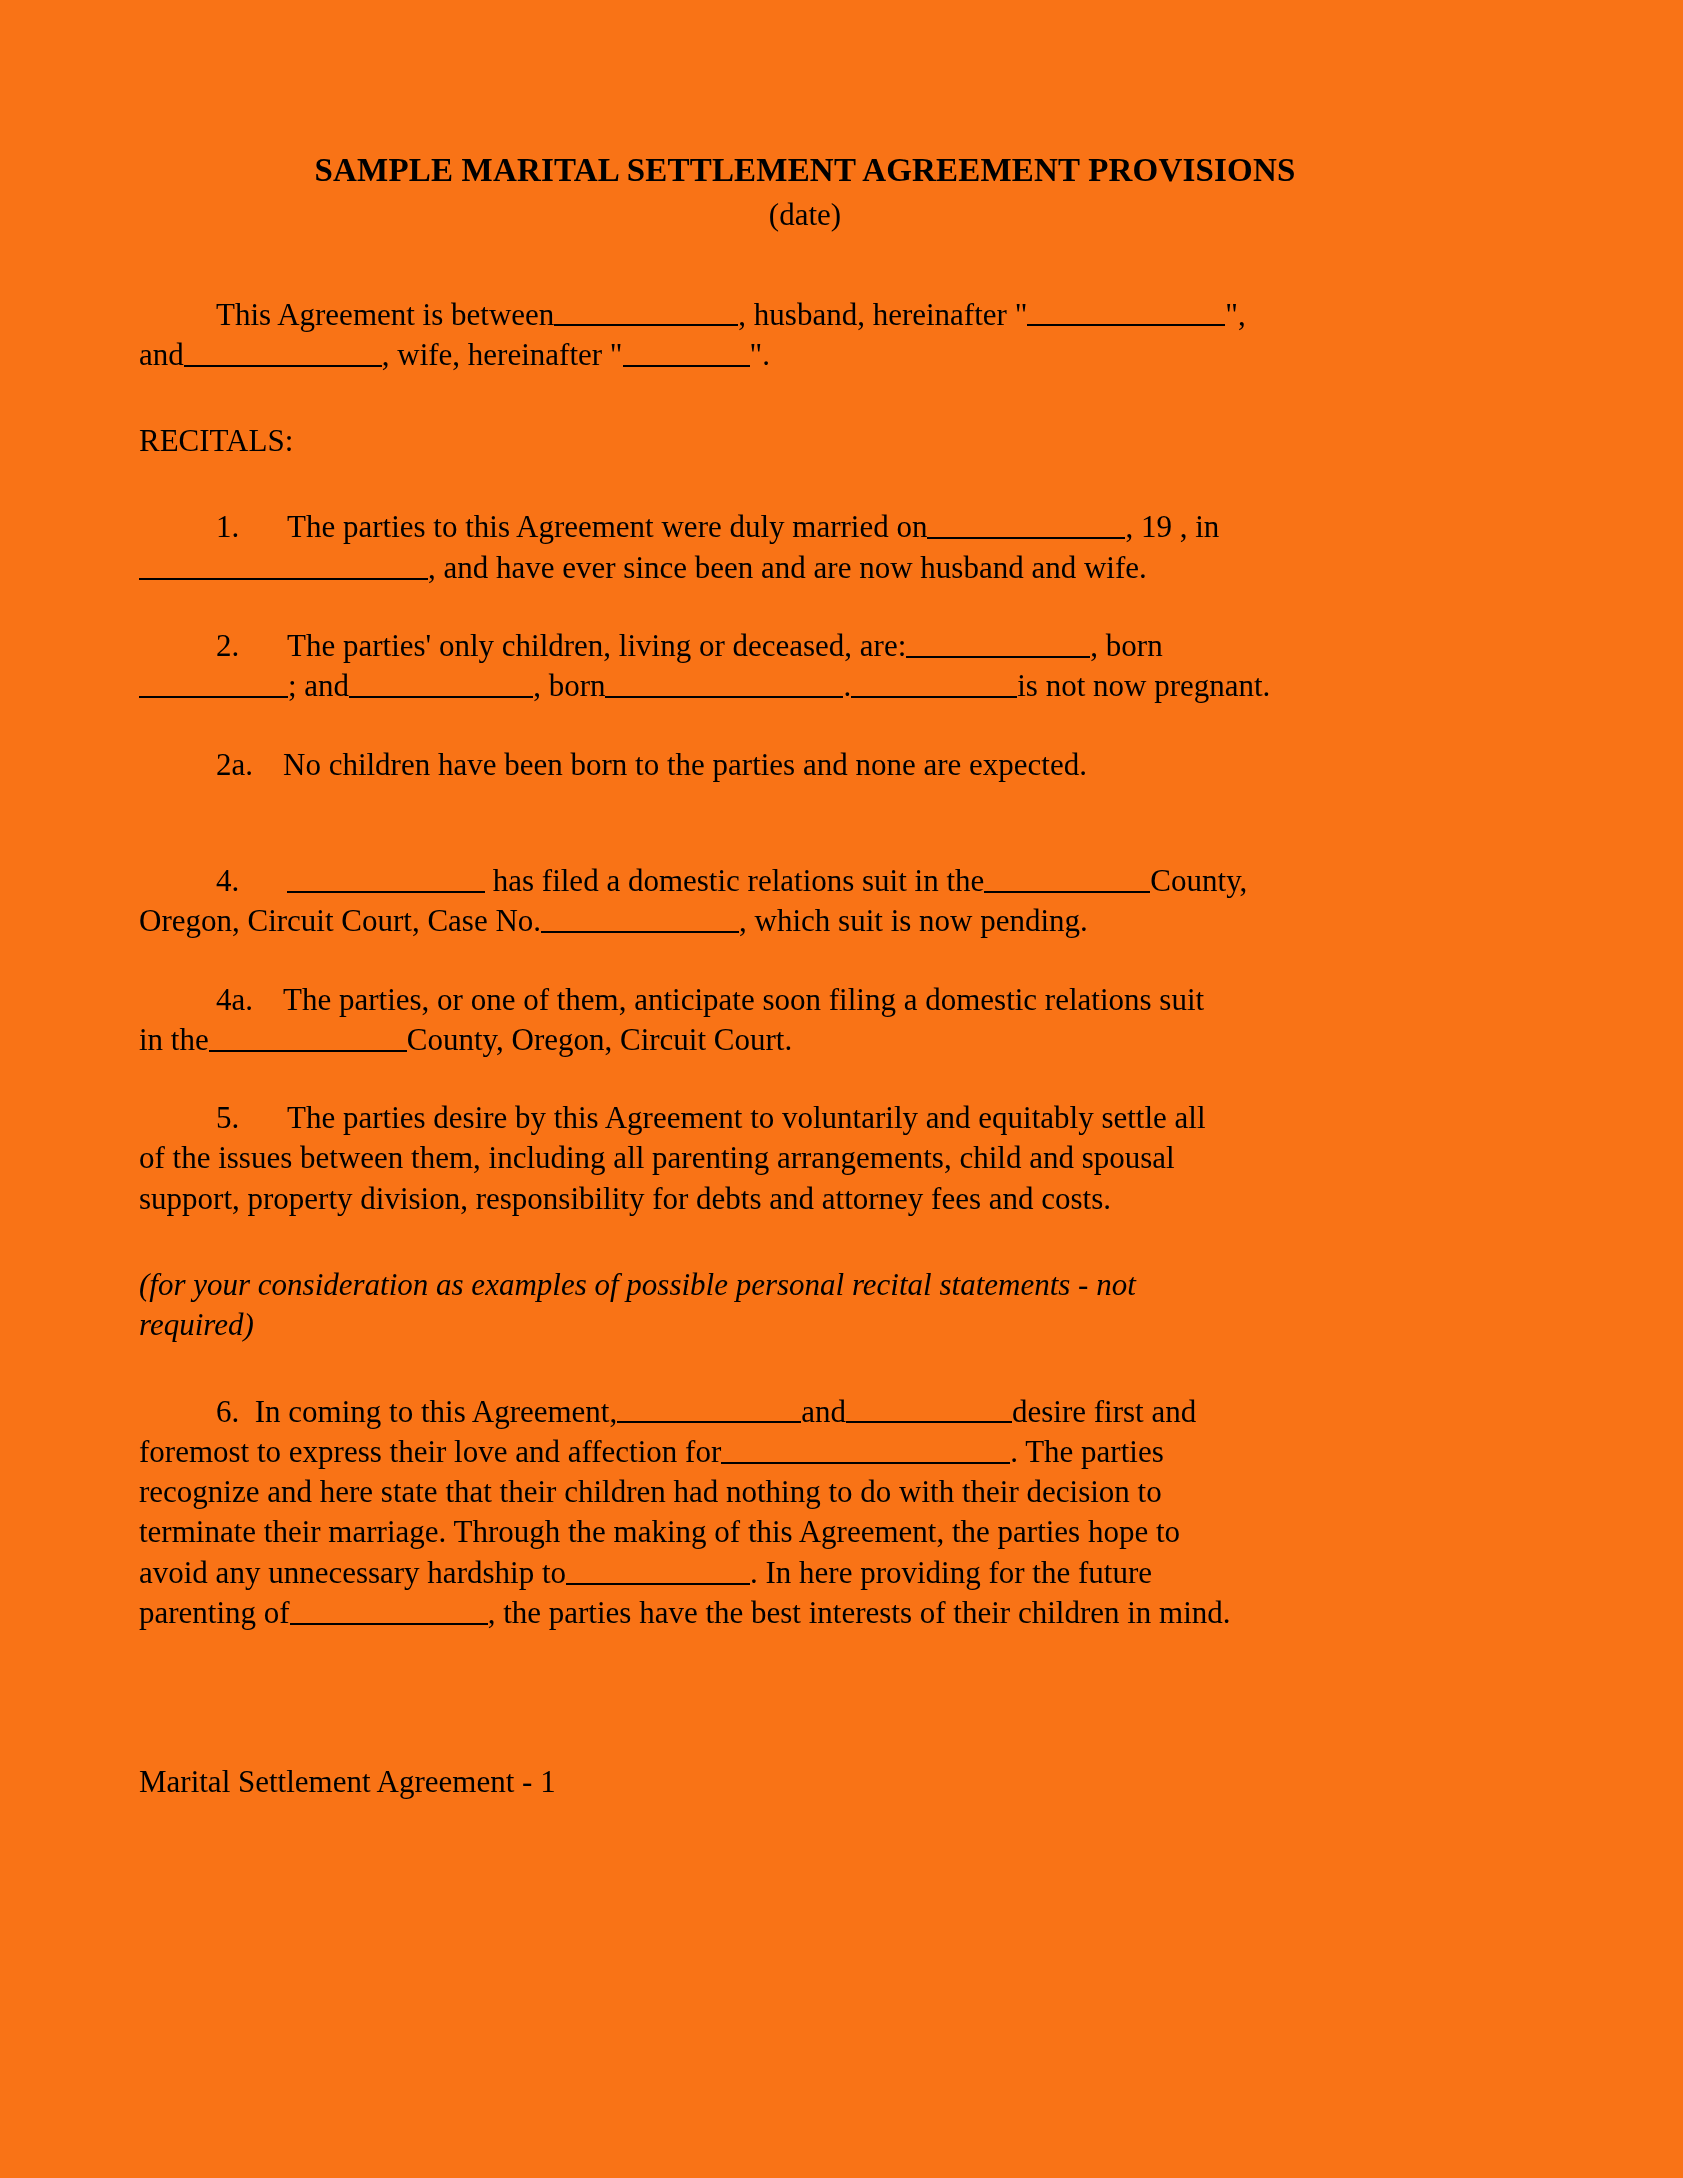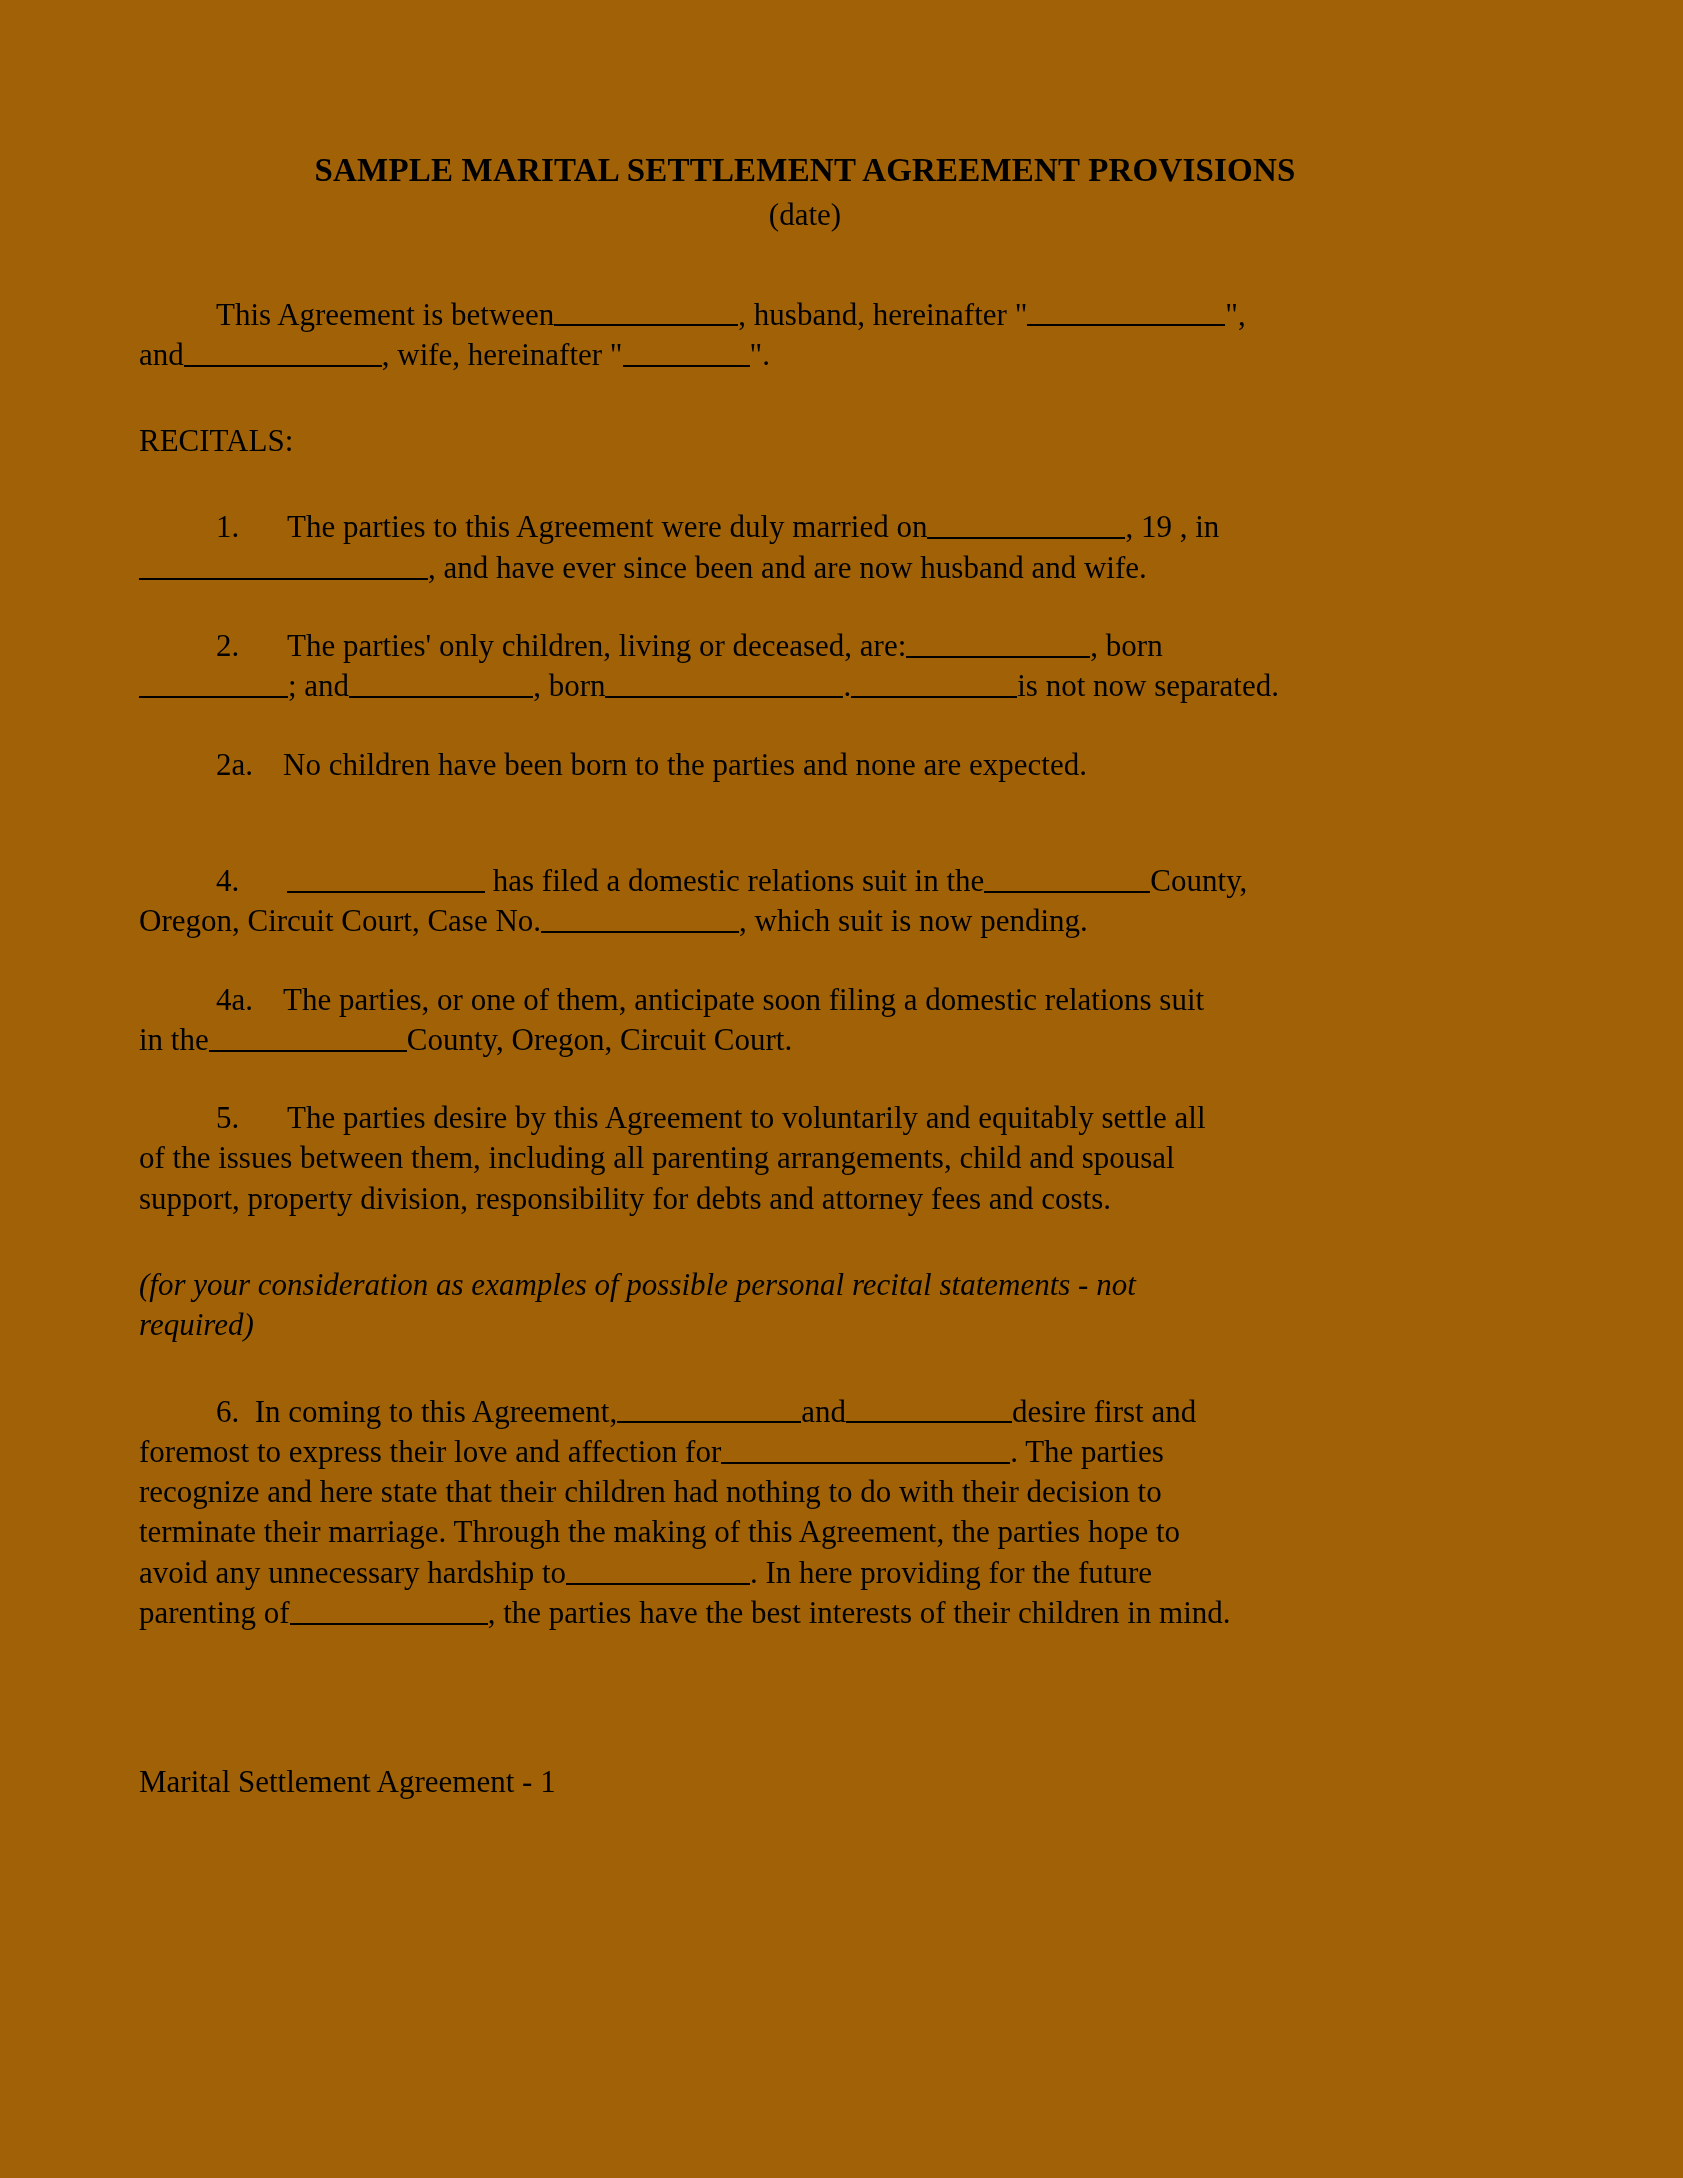--- a/index.html
+++ b/index.html
@@ -13,21 +13,21 @@
     height: 2178px;
     font-family: "Liberation Serif", "DejaVu Serif", serif;
     color: #000000;
     -webkit-font-smoothing: antialiased;
   }
 
   .page {
     position: relative;
     width: 1683px;
     height: 2178px;
-    background: #a16207;
+    background: #f97316;
     box-sizing: border-box;
     padding: 0;
     overflow: hidden;
   }
 
   .doc-body {
     position: absolute;
     left: 139px;
     top: 149px;
     width: 1332px;
@@ -135,21 +135,21 @@
 
     <div class="gap-lg"></div>
 
     <p class="para">
       <span class="indent-first"></span><span class="numtab">1.</span><span>The parties to this Agreement were duly married on</span><span class="blank b-11"></span><span>, 19 , in</span><br><span class="blank b-16"></span><span>, and have ever since been and are now husband and wife.</span>
     </p>
 
     <div class="gap-md"></div>
 
     <p class="para">
-      <span class="indent-first"></span><span class="numtab">2.</span><span>The parties' only children, living or deceased, are:</span><span class="blank b-10"></span><span>, born</span><br><span class="blank b-8"></span><span>; and</span><span class="blank b-10"></span><span>, born</span><span class="blank b-13"></span><span>.</span><span class="blank b-9"></span><span>is not now separated.</span>
+      <span class="indent-first"></span><span class="numtab">2.</span><span>The parties' only children, living or deceased, are:</span><span class="blank b-10"></span><span>, born</span><br><span class="blank b-8"></span><span>; and</span><span class="blank b-10"></span><span>, born</span><span class="blank b-13"></span><span>.</span><span class="blank b-9"></span><span>is not now pregnant.</span>
     </p>
 
     <div class="gap-md"></div>
 
     <p class="para">
       <span class="indent-first"></span><span class="numtab-wide">2a.</span><span>No children have been born to the parties and none are expected.</span>
     </p>
 
     <div class="gap-md"></div>
 

